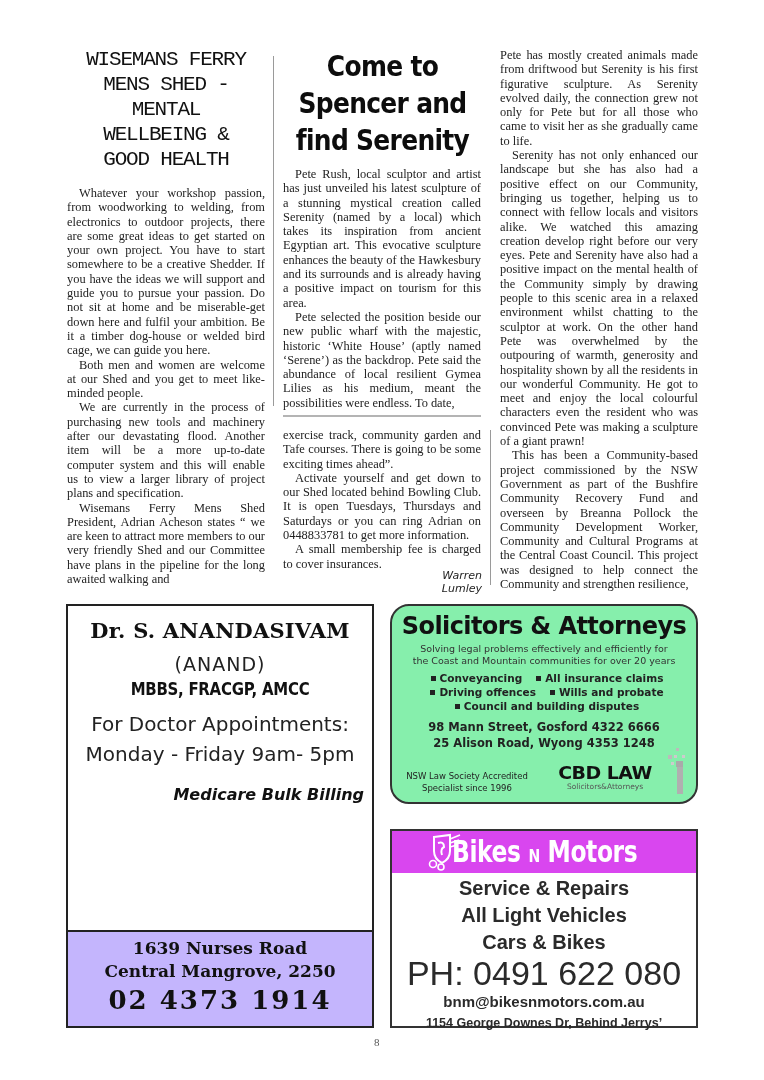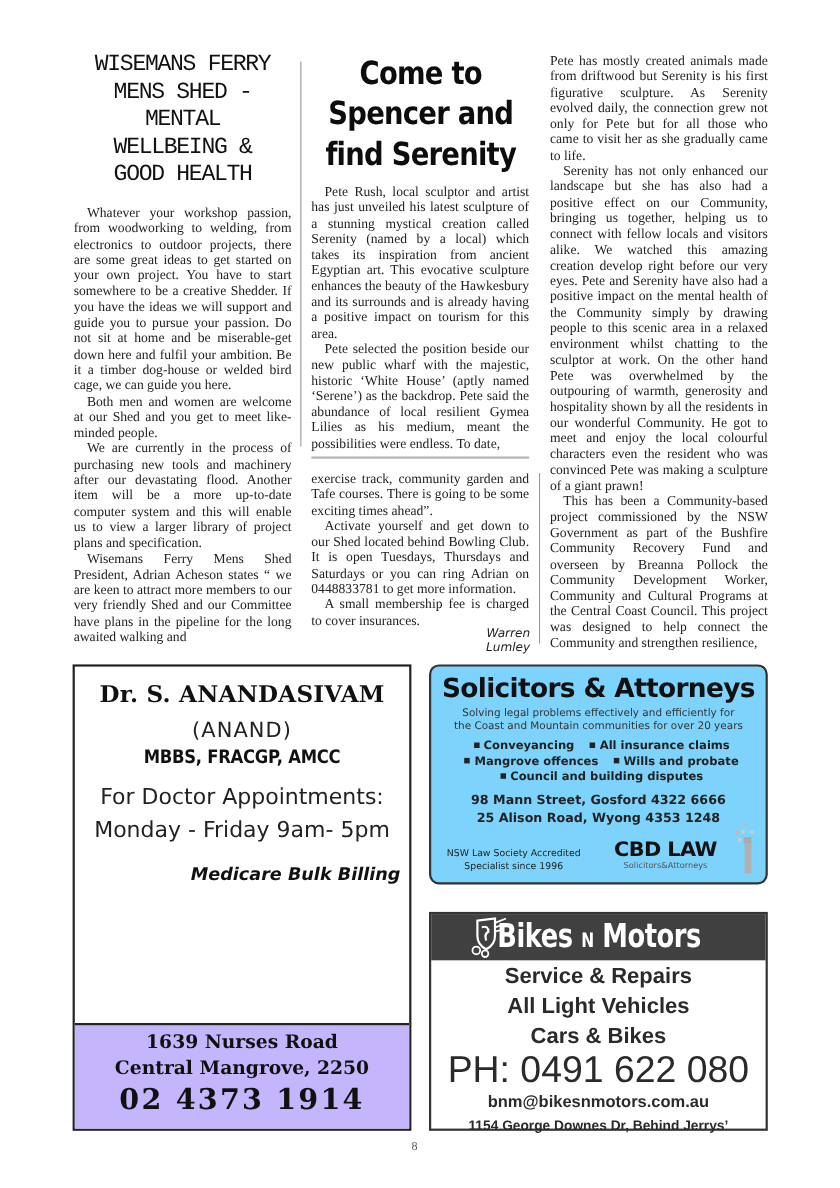--- a/index.html
+++ b/index.html
@@ -52,41 +52,41 @@
     position: absolute; left: 0; right: 0; bottom: 0; height: 96px;
     background: #c4b5fd; border-top: 2px solid #222;
     font-family: "DejaVu Serif", serif; font-weight: bold;
   }
   .doc-addr { font-size: 17px; line-height: 23px; margin-top: 5px; }
   .doc-phone { font-size: 26px; margin-top: 2px; letter-spacing: 2px; }
 
   
   .ad-law {
     position: absolute; left: 390px; top: 604px; width: 308px; height: 200px;
-    border: 2px solid #333; border-radius: 9px; background: #7dd3fc;
+    border: 2px solid #333; border-radius: 19px; background: #86efac;
     font-family: "DejaVu Sans", "Liberation Sans", sans-serif; text-align: center; color: #111;
   }
   .law-title { font-weight: bold; font-size: 24px; margin-top: 6px; letter-spacing: -0.6px; }
   .law-tag { font-size: 9.5px; line-height: 12px; margin-top: 3px; color: #333; }
   .law-list { font-size: 10.5px; font-weight: bold; line-height: 14px; margin-top: 4px; color: #222; }
   .law-list span.b { display: inline-block; width: 5px; height: 5px; background: #222; margin: 0 4px 1px 6px; vertical-align: middle; }
   .law-addr { font-weight: bold; font-size: 11.5px; line-height: 16px; margin-top: 6px; color: #222; }
   .law-accr { position: absolute; left: 10px; top: 164px; width: 130px; font-size: 8.5px; line-height: 12px; color: #222; }
   .law-logo { position: absolute; left: 158px; top: 156px; width: 110px; text-align: center; }
   .law-logo .big { font-family: "DejaVu Sans", sans-serif; font-weight: bold; font-size: 18px; letter-spacing: -0.5px; transform: scaleX(1.05); }
   .law-logo .small { font-size: 7.5px; color: #555; margin-top: -1px; }
   .law-mark { position: absolute; left: 276px; top: 142px; width: 20px; height: 46px; }
 
   
   .ad-bike {
     position: absolute; left: 390px; top: 829px; width: 308px; height: 199px;
     border: 2px solid #333; background: #fff;
     font-family: "Liberation Sans", "DejaVu Sans", sans-serif; text-align: center; color: #2a2a2a;
   }
-  .bike-head { height: 42px; background: #404040; position: relative; }
+  .bike-head { height: 42px; background: #d946ef; position: relative; }
   .bike-title { position: absolute; left: 60px; top: 3px; font-family: "DejaVu Sans", sans-serif; font-weight: bold; font-size: 30px; color: #fff; letter-spacing: -0.5px; transform: scaleX(0.78); transform-origin: left top; white-space: nowrap; }
   .bike-title small { font-size: 18px; }
   .bike-logo { position: absolute; left: 36px; top: 2px; width: 34px; height: 38px; }
   .bike-line { font-weight: bold; font-size: 20px; line-height: 27px; }
   .bike-phone { font-weight: normal; font-size: 34px; line-height: 32px; margin-top: 1px; }
   .bike-mail { font-weight: bold; font-size: 15px; line-height: 20px; margin-top: 3px; }
   .bike-addr { font-weight: bold; font-size: 12.5px; line-height: 18px; margin-top: 2px; }
 
   .page-num { position: absolute; left: 374px; top: 1036px; font-size: 11px; color: #555; }
 </style>
@@ -157,21 +157,21 @@
 </div>
 
 <div class="ad-law">
   <div class="law-title">Solicitors &amp; Attorneys</div>
   <div class="law-tag">
     <div>Solving legal problems effectively and efficiently for</div>
     <div>the Coast and Mountain communities for over 20 years</div>
   </div>
   <div class="law-list">
     <div><span class="b"></span><span>Conveyancing</span><span class="b" style="margin-left:14px"></span><span>All insurance claims</span></div>
-    <div><span class="b"></span><span>Mangrove offences</span><span class="b" style="margin-left:14px"></span><span>Wills and probate</span></div>
+    <div><span class="b"></span><span>Driving offences</span><span class="b" style="margin-left:14px"></span><span>Wills and probate</span></div>
     <div><span class="b"></span><span>Council and building disputes</span></div>
   </div>
   <div class="law-addr">
     <div>98 Mann Street, Gosford 4322 6666</div>
     <div>25 Alison Road, Wyong 4353 1248</div>
   </div>
   <div class="law-accr">
     <div>NSW Law Society Accredited</div>
     <div>Specialist since 1996</div>
   </div>

